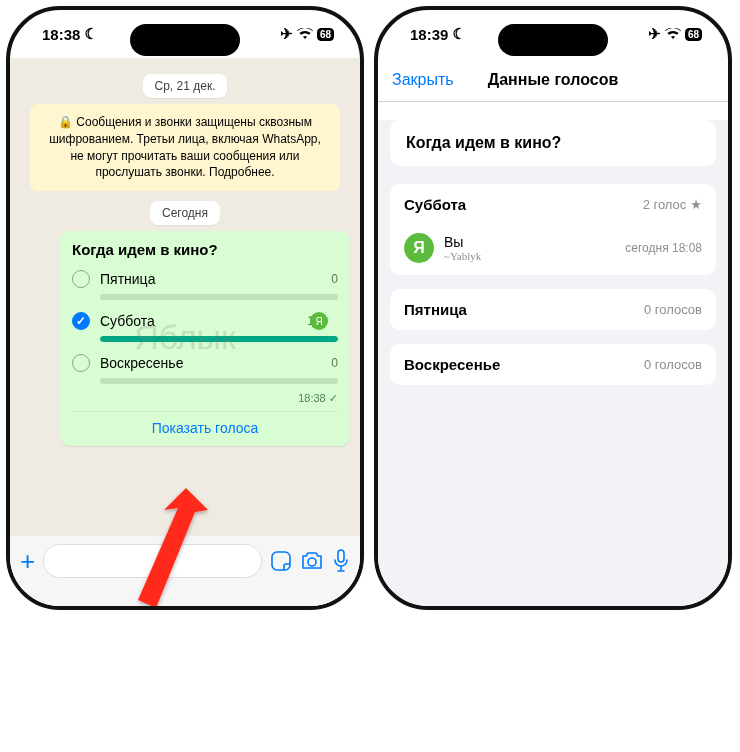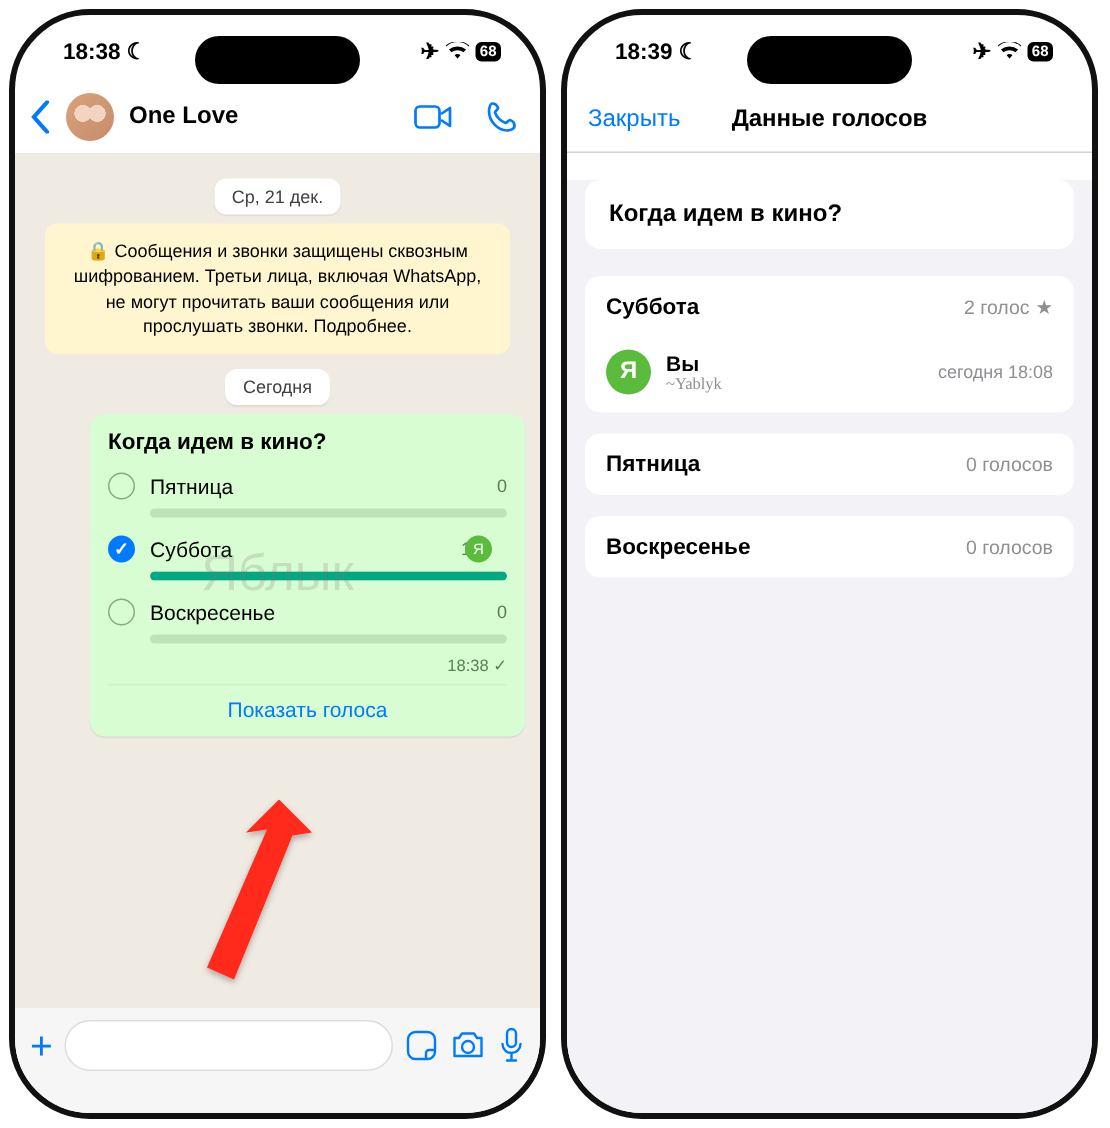--- a/index.html
+++ b/index.html
@@ -6,21 +6,21 @@
     --wa-blue:#007aff;
     --wa-green:#00a884;
     --wa-bg:#efeae2;
     --wa-bubble:#d9fdd3;
     --wa-yellow:#fff6cf;
     --ios-gray:#f2f2f7;
     --ios-border:#d1d1d6;
   }
   *{box-sizing:border-box;font-family:-apple-system,Helvetica Neue,Arial,sans-serif;}
   body{margin:0;background:#fff;display:flex;gap:10px;padding:6px;width:740px;height:752px;}
-  .phone{position:relative;width:358px;height:740px;border:4px solid #111;border-radius:54px;overflow:hidden;background:#fff;flex-shrink:0;}
+  .phone{position:relative;width:358px;height:604px;border:4px solid #111;border-radius:54px;overflow:hidden;background:#fff;flex-shrink:0;}
   .notch{position:absolute;top:14px;left:50%;transform:translateX(-50%);width:110px;height:32px;background:#000;border-radius:18px;z-index:50;}
   .statusbar{display:flex;justify-content:space-between;align-items:center;height:48px;padding:0 26px 0 32px;font-size:15px;font-weight:600;}
   .sb-left{display:flex;gap:4px;align-items:center;}
   .sb-right{display:flex;gap:4px;align-items:center;}
   .batt{display:inline-block;border:1.5px solid #000;border-radius:4px;padding:1px 2px;font-size:10px;font-weight:700;line-height:9px;background:#000;color:#fff;}
   
   .chat-header{display:flex;align-items:center;gap:10px;padding:4px 14px 8px 10px;border-bottom:1px solid #e5e5e5;}
   .avatar{width:32px;height:32px;border-radius:50%;background:linear-gradient(135deg,#d9a27c,#c68c6a);position:relative;overflow:hidden;}
   .avatar::before{content:'';position:absolute;inset:4px;background:radial-gradient(circle at 30% 40%,#f3d4c2 25%,transparent 26%),radial-gradient(circle at 70% 40%,#f3d4c2 25%,transparent 26%);}
   .chat-title{font-size:16px;font-weight:600;flex:1;}
@@ -77,40 +77,20 @@
       <span>✈︎</span>
       <span>
         <svg width="16" height="12" viewBox="0 0 16 12">
             <path d="M8 11 6 8.8c1.2-1 2.8-1 4 0Zm-4-4.2L2.3 5A9 9 0 0 1 13.7 5L12 6.8a6.5 6.5 0 0 0-8 0ZM.5 3 0 2.5a12 12 0 0 1 16 0L15.5 3A11 11 0 0 0 .5 3Z" fill="#000"></path>
           </svg>
       </span>
       <span class="batt">68</span>
     </div>
   </div>
 
-  <div class="chat-header">
-    <span class="hicon">
-      <svg width="14" height="22" viewBox="0 0 12 20">
-          <path d="M10 1 2 10l8 9" stroke="currentColor" stroke-width="2.5" fill="none" stroke-linecap="round"></path>
-        </svg>
-    </span>
-    <span class="avatar"></span>
-    <span class="chat-title">One Love</span>
-    <span class="hicon">
-      <svg width="26" height="18" viewBox="0 0 26 18">
-          <rect x="1" y="2" width="16" height="14" rx="3" stroke="currentColor" stroke-width="1.8" fill="none"></rect>
-          <path d="M18 7l6-4v12l-6-4" stroke="currentColor" stroke-width="1.8" fill="none" stroke-linejoin="round"></path>
-        </svg>
-    </span>
-    <span class="hicon" style="margin-left:12px">
-      <svg width="22" height="22" viewBox="0 0 22 22">
-          <path d="M4 2c1 0 3 0 4 3 0 1-2 2-2 3 1 3 4 6 7 7 1 0 2-2 3-2 3 1 3 3 3 4 0 2-3 3-5 3C8 20 2 14 2 7c0-2 1-5 2-5Z" stroke="currentColor" stroke-width="1.8" fill="none"></path>
-        </svg>
-    </span>
-  </div>
 
   <div class="chat-body">
     <div class="center"><span class="pill">Ср, 21 дек.</span></div>
     <div class="yellowbox">🔒 Сообщения и звонки защищены сквозным шифрованием. Третьи лица, включая WhatsApp, не могут прочитать ваши сообщения или прослушать звонки. Подробнее.</div>
     <div class="center"><span class="pill">Сегодня</span></div>
 
     <div class="poll">
       <div class="poll-q">Когда идем в кино?</div>
 
       <div class="poll-opt">
@@ -214,21 +194,21 @@
       <div class="det-head">
         <span style="font-weight:600">Суббота</span>
         <span class="cnt">
           <span>2 голос</span>
           <span style="color:#8e8e93">★</span>
         </span>
       </div>
       <div class="det-row">
         <span class="det-ava">Я</span>
         <span class="det-name">
-          <div style="font-weight:700">Вы</div>
+          <div style="font-weight:400">Вы</div>
           <div class="det-sub">~Yablyk</div>
         </span>
         <span class="det-time">сегодня 18:08</span>
       </div>
     </div>
 
     <div class="det-group">
       <div class="det-head">
         <span style="font-weight:600">Пятница</span>
         <span class="cnt">0 голосов</span>

